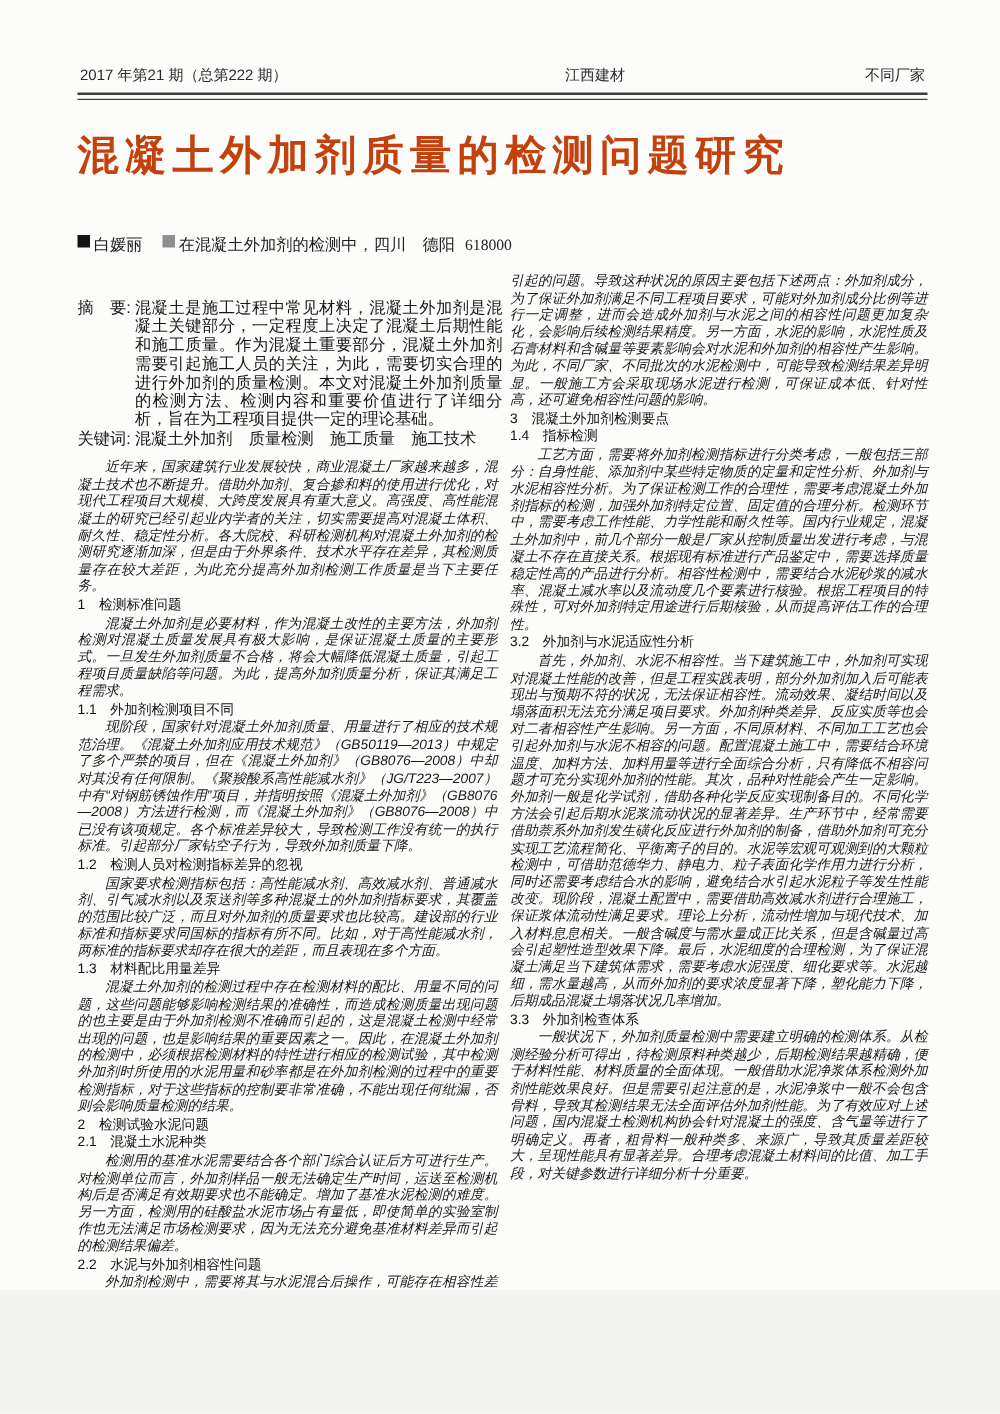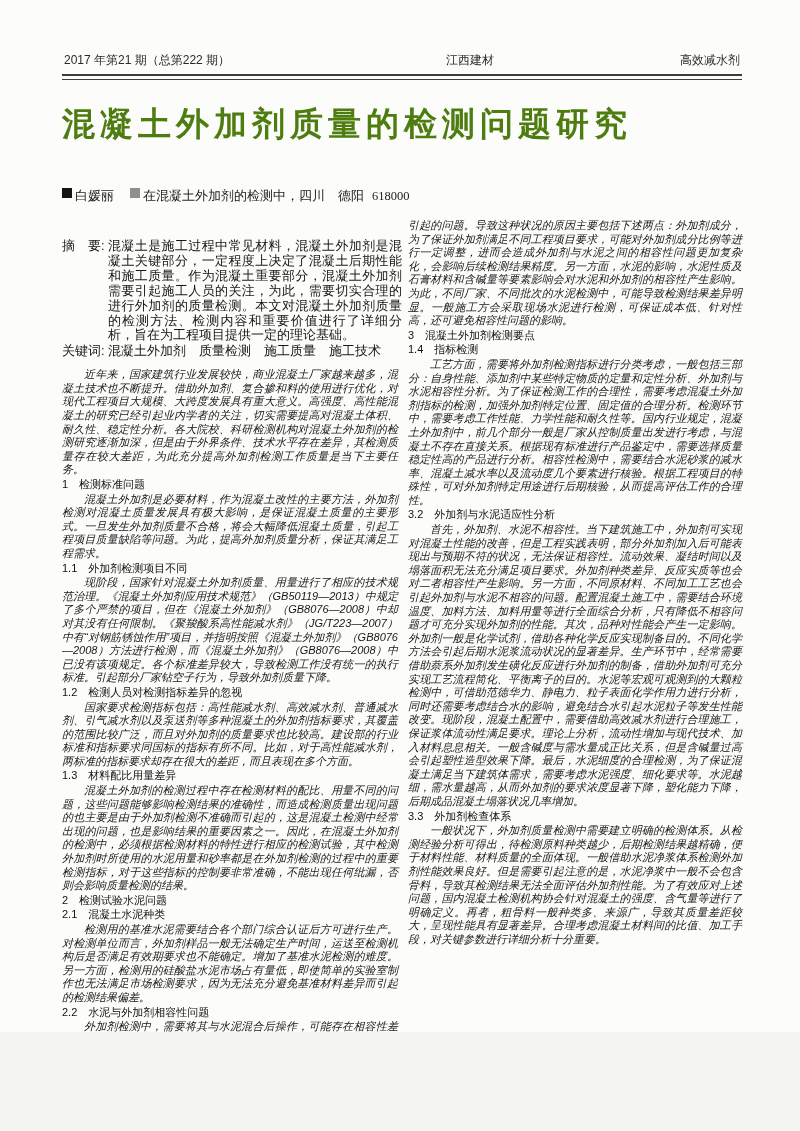--- a/index.html
+++ b/index.html
@@ -26,21 +26,21 @@
   .jheader .mid { margin-left: 30px; }
   .rule-double {
     margin-top: 5px; height: 3px;
     border-top: 2px solid #3c3c3c;
     border-bottom: 1px solid #3c3c3c;
   }
   
   .art-title {
     margin-top: 22px;
     font-size: 33px; font-weight: bold; letter-spacing: 5px;
-    color: #4d7c0f;
+    color: #c2410c;
   }
   .byline { margin-top: 40px; font-size: 13px; color: #1d1d1d; display: flex; align-items: flex-start; }
   .sq { display: inline-block; width: 10px; height: 10px; margin-right: 3px; position: relative; top: 1px; }
   .sq.black { background: #141414; }
   .sq.gray  { background: #8f8f8f; margin-left: 16px; }
   .postcode { font-family: "Liberation Serif", serif; font-size: 12.5px; margin-left: 8px; position: relative; top: 2px; color: #222; }
   
   .abs-block { margin-top: 20px; width: 340px; }
   .abs-row { display: flex; font-size: 13px; line-height: 14.9px; text-align: justify; }
   .abs-row .lbl { flex: none; width: 46px; white-space: nowrap; }
@@ -70,21 +70,21 @@
   }
 </style>
 </head>
 <body>
 
 <div class="page">
 
   <div class="jheader">
     <span>2017 年第21 期（总第222 期）</span>
     <span class="mid">江西建材</span>
-    <span>高效减水剂</span>
+    <span>不同厂家</span>
   </div>
   <div class="rule-double"></div>
 
   <h1 class="art-title">混凝土外加剂质量的检测问题研究</h1>
 
   <div class="byline">
     <span class="sq black"></span>
     <span>白媛丽</span>
     <span class="sq gray"></span>
     <span>在混凝土外加剂的检测中，四川　德阳</span>

